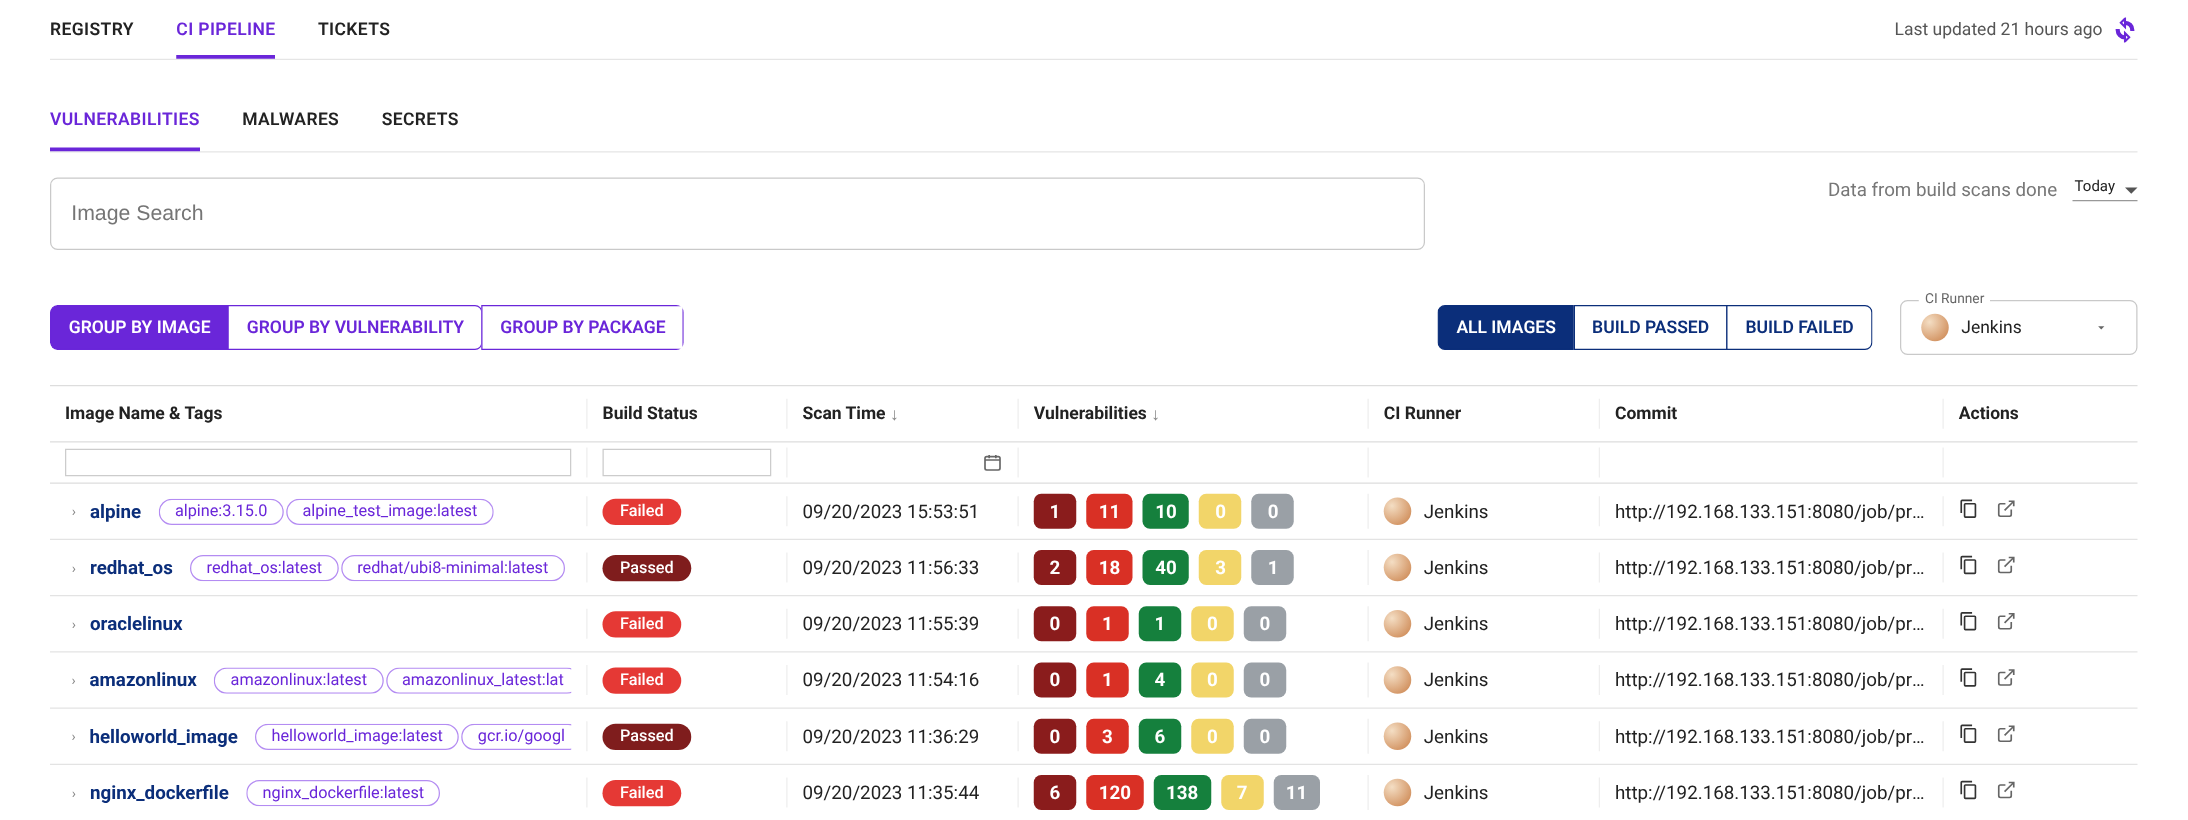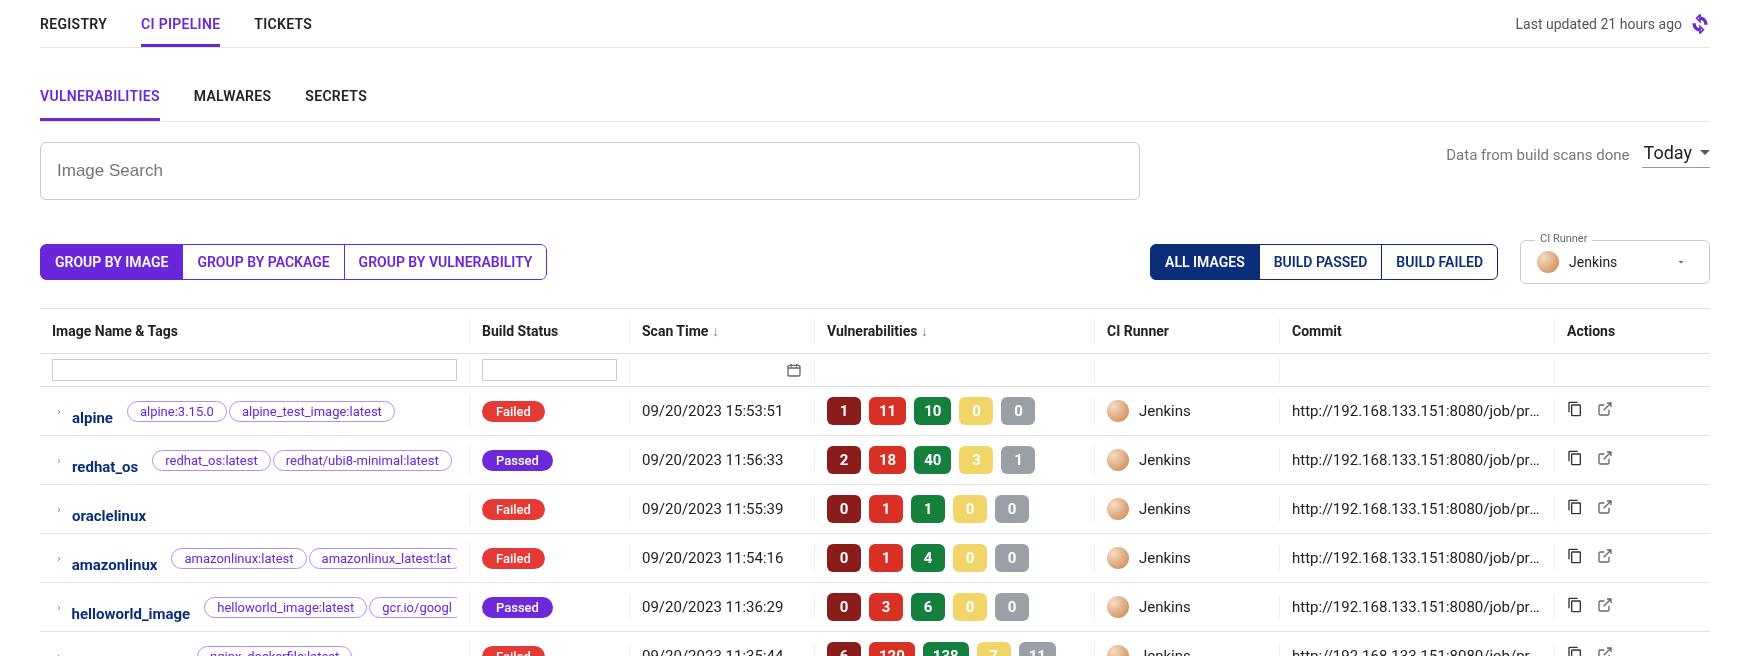--- a/index.html
+++ b/index.html
@@ -13,21 +13,21 @@
   .sync-icon svg { display:block; }
   
   .subnav { display:flex; gap:34px; border-bottom:1px solid #e5e5e5; margin-top:30px; }
   .subnav .stab { padding:10px 0 14px; font-weight:600; letter-spacing:.3px; cursor:pointer; }
   .subnav .stab.active { color:#6a26d9; border-bottom:3px solid #6a26d9; }
   
   .search-row { display:flex; margin-top:20px; align-items:flex-start; }
   .search-box { flex:0 0 1100px; }
   .search-box input { width:100%; border:1px solid #c9c9c9; border-radius:6px; height:58px; padding:0 16px; font-size:17px; outline:none; }
   .data-from { margin-left:auto; display:flex; align-items:center; gap:12px; color:#777; font-size:15px; }
-  .data-from .sel { color:#222; font-size:18px; border-bottom:1px solid #999; padding:0 18px 4px 2px; position:relative; cursor:pointer; }
+  .data-from .sel { color:#222; font-size:12px; border-bottom:1px solid #999; padding:0 18px 4px 2px; position:relative; cursor:pointer; }
   .data-from .sel:after { content:""; border-left:5px solid transparent; border-right:5px solid transparent; border-top:5px solid #555; position:absolute; right:0; top:8px; }
   
   .filters-row { display:flex; align-items:center; margin-top:40px; }
   .seg { display:flex; border-radius:6px; overflow:hidden; }
   .seg .b { border:1px solid #6a26d9; color:#6a26d9; background:#fff; padding:9px 14px; font-weight:600; font-size:14px; cursor:pointer; margin-left:-1px; }
   .seg .b.first { margin-left:0; border-top-left-radius:6px; border-bottom-left-radius:6px; }
   .seg .b.last  { border-top-right-radius:6px; border-bottom-right-radius:6px; }
   .seg .b.act { background:#6a26d9; color:#fff; }
   .seg2 { display:flex; overflow:hidden; }
   .seg2 .b { border:1px solid #0b2e7a; color:#0b2e7a; background:#fff; padding:9px 14px; font-weight:600; font-size:14px; cursor:pointer; margin-left:-1px; }
@@ -45,25 +45,25 @@
   .hdr { border-top:1px solid #ddd; border-bottom:1px solid #ddd; padding:10px 0; font-weight:700; }
   .hdr .c, .flt .c, .row .c { padding:0 12px; border-right:1px solid #eee; min-height:24px; display:flex; align-items:center; }
   .hdr .c:last-child, .flt .c:last-child, .row .c:last-child { border-right:none; }
   .hdr .sort:after { content:"\00a0\2193"; color:#888; }
   .flt { border-bottom:1px solid #ddd; padding:4px 0; }
   .flt input { width:100%; border:1px solid #ccc; height:22px; font-size:13px; padding:0 6px; }
   .flt .date { justify-content:flex-end; }
   .row { border-bottom:1px solid #e3e3e3; padding:8px 0; font-size:15px; }
   .row .c.first { display:flex; align-items:center; gap:6px; overflow:hidden; }
   .expander { color:#888; font-size:11px; width:14px; display:inline-block; text-align:center; cursor:pointer; }
-  .imgname { color:#0b2e7a; font-weight:700; margin-right:8px;margin-top:14px; }
+  .imgname { color:#0b2e7a; font-weight:700; margin-right:8px; }
   .tags { display:flex; gap:2px; overflow:hidden; }
   .tag { border:1px solid #b48cf2; color:#6a26d9; border-radius:999px; padding:2px 12px; font-size:13px; white-space:nowrap; }
   .badge { border-radius:999px; padding:3px 14px; font-size:13px; color:#fff; font-weight:500; }
-  .badge.pass { background:#6d28d9; }
+  .badge.pass { background:#7f1d1d; }
   .badge.fail { background:#e53935; }
   .vulns { display:flex; gap:8px; }
   .pill { min-width:34px; height:28px; border-radius:6px; color:#fff; display:flex; align-items:center; justify-content:center; font-weight:700; font-size:15px; padding:0 10px; flex-shrink:0; }
   .p0 { background:#8a1c1c; }
   .p1 { background:#d93025; }
   .p2 { background:#15803d; }
   .p3 { background:#f2d569; }
   .p4 { background:#9aa0a6; }
   .runner-cell { display:flex; align-items:center; gap:10px; }
   .commit { white-space:nowrap; overflow:hidden; text-overflow:ellipsis; display:block; width:100%; }
@@ -103,22 +103,22 @@
     </div>
     <div class="data-from">
       <span>Data from build scans done</span>
       <span class="sel">Today</span>
     </div>
   </div>
 
   <div class="filters-row">
     <div class="seg">
       <div class="b first act">GROUP BY IMAGE</div>
+      <div class="b last">GROUP BY VULNERABILITY</div>
       <div class="b">GROUP BY PACKAGE</div>
-      <div class="b last">GROUP BY VULNERABILITY</div>
     </div>
     <div class="spacer"></div>
     <div class="seg2">
       <div class="b first act">ALL IMAGES</div>
       <div class="b">BUILD PASSED</div>
       <div class="b last">BUILD FAILED</div>
     </div>
     <div class="ci-runner-dd">
       <span class="lbl">CI Runner</span>
       <span class="jenkins-ico"></span>

